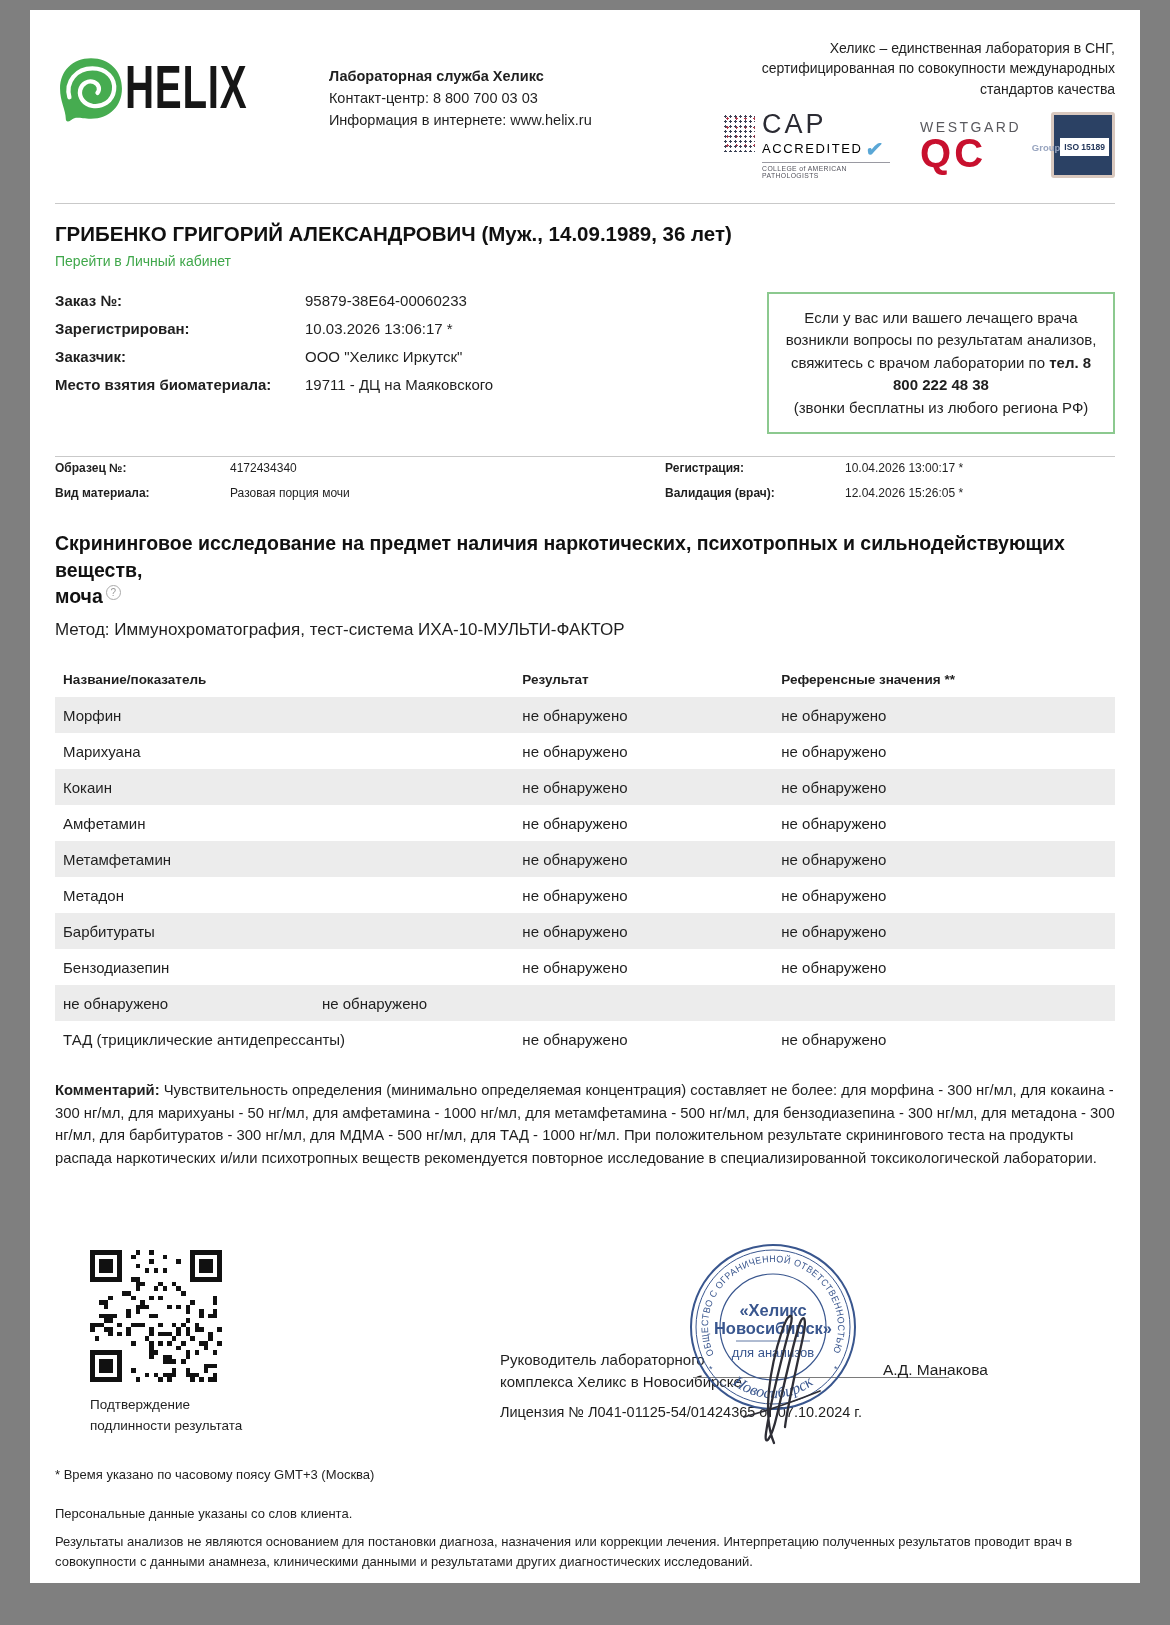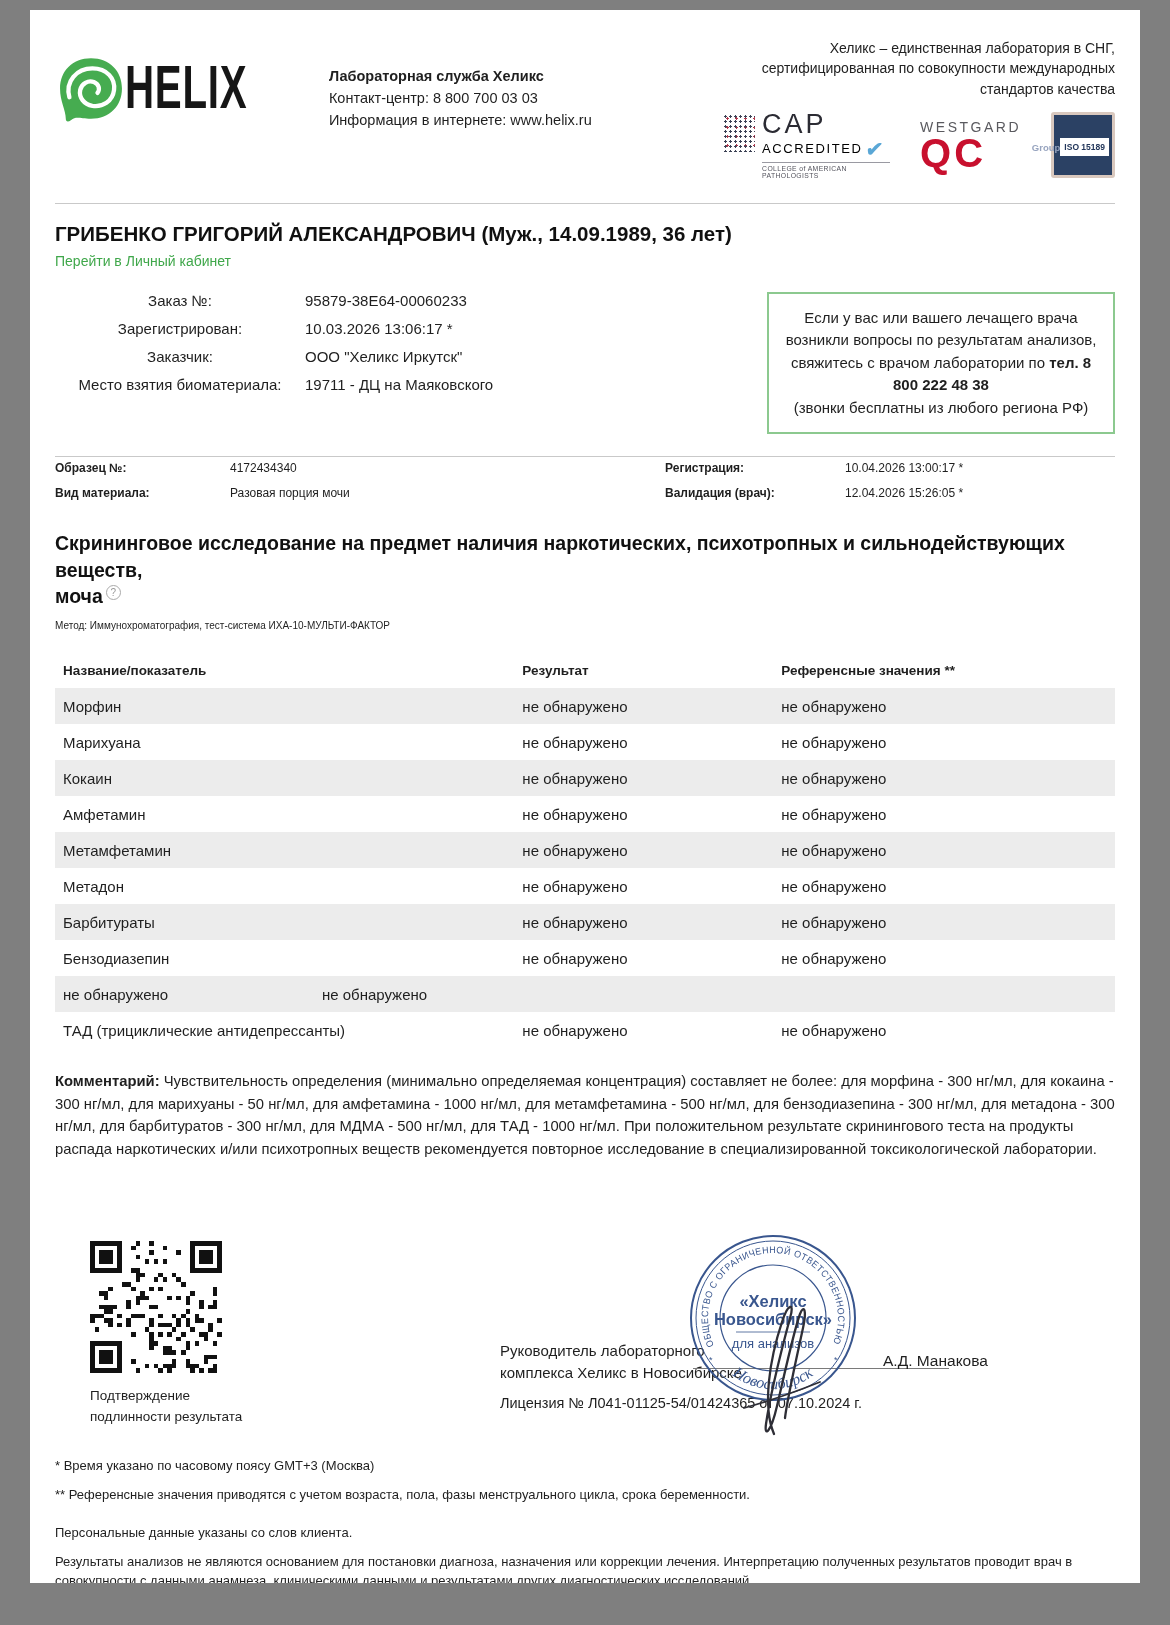--- a/index.html
+++ b/index.html
@@ -40,34 +40,34 @@
   .d2 { margin-top:22px; }
 
   
   .patient-name { margin-top:18px; font-size:20.5px; font-weight:bold; color:#101010; }
   .cabinet-link { display:inline-block; margin-top:7px; font-size:14px; color:#3fa74a; text-decoration:none; cursor:pointer; }
 
   
   .order-section { display:flex; margin-top:22px; }
   .order-table { flex:1; }
   .order-line { display:flex; font-size:15px; margin-bottom:11px; }
-  .order-label { width:250px; font-weight:normal; flex-shrink:0;text-align:center; }
+  .order-label { width:250px; font-weight:bold; flex-shrink:0; }
   .info-box { width:348px; border:2px solid #8cc98f; padding:13px 16px; text-align:center; font-size:15px; line-height:1.5; margin-left:42px; align-self:flex-start; }
   .info-box .phone { font-weight:bold; }
   .info-box .note { color:#222; }
 
   
   .sample-grid { display:grid; grid-template-columns:175px 435px 180px 1fr; row-gap:11px; font-size:12px; margin-top:4px; }
   .sample-label { font-weight:bold; }
 
   
   .test-title { margin-top:30px; font-size:19.5px; font-weight:bold; line-height:1.35; color:#111; }
   .help-icon { display:inline-block; width:15px; height:15px; border:1px solid #aaa; border-radius:50%; color:#999;
     font-size:10px; line-height:14px; text-align:center; font-weight:normal; vertical-align:super; margin-left:3px; cursor:pointer; }
-  .method-line { margin-top:11px; font-size:10px; }
+  .method-line { margin-top:11px; font-size:17px; }
 
   
   .results { margin-top:26px; }
   .t-head { display:flex; font-size:13.5px; font-weight:bold; padding:6px 8px 10px 8px; }
   .t-row { display:flex; font-size:15px; height:36px; align-items:center; padding:0 8px; }
   .t-body .t-row:nth-of-type(odd) { background:#ececec; }
   .c-name { width:44%; }
   .c-res { width:24.8%; }
   .c-ref { flex:1; }
 
@@ -442,21 +442,20 @@
             <path stroke-width="2.3" d="M96 224 C84 196 92 148 104 112 C110 93 117 92 112 108 C104 138 92 186 88 214 C86 228 93 222 99 196 C107 162 116 120 122 104 C126 94 129 100 125 118 C119 146 109 190 107 208"></path>
             <path stroke-width="1.8" d="M66 198 C88 192 112 184 142 172"></path>
           </g>
         </svg>
       </div>
     </div>
 
     
     <div class="footnotes">
       <div class="fn">* Время указано по часовому поясу GMT+3 (Москва)</div>
-      <div class="fn">** Референсные значения приводятся с учетом возраста, пола, фазы менструального цикла, срока беременности.</div>
       <div class="fn fn3">Персональные данные указаны со слов клиента.</div>
       <div class="fn">Результаты анализов не являются основанием для постановки диагноза, назначения или коррекции лечения. Интерпретацию полученных результатов проводит врач в совокупности с данными анамнеза, клиническими данными и результатами других диагностических исследований.</div>
     </div>
 
     
     
     
 
   </div>
 </div>

